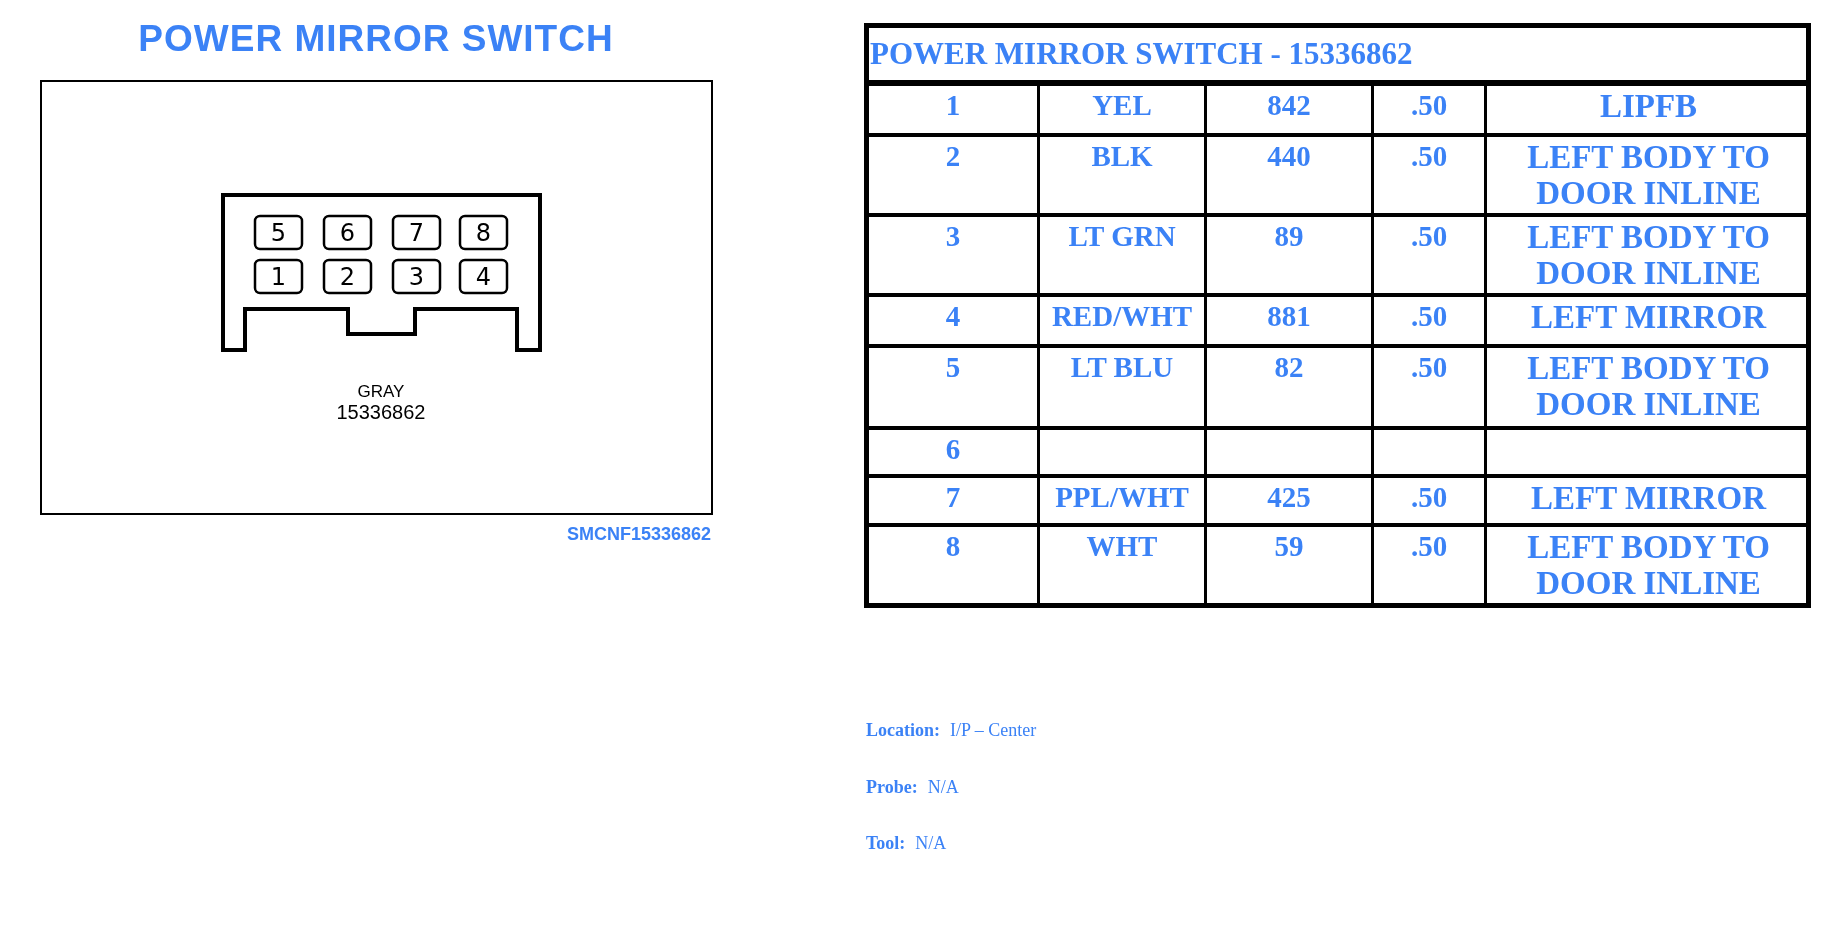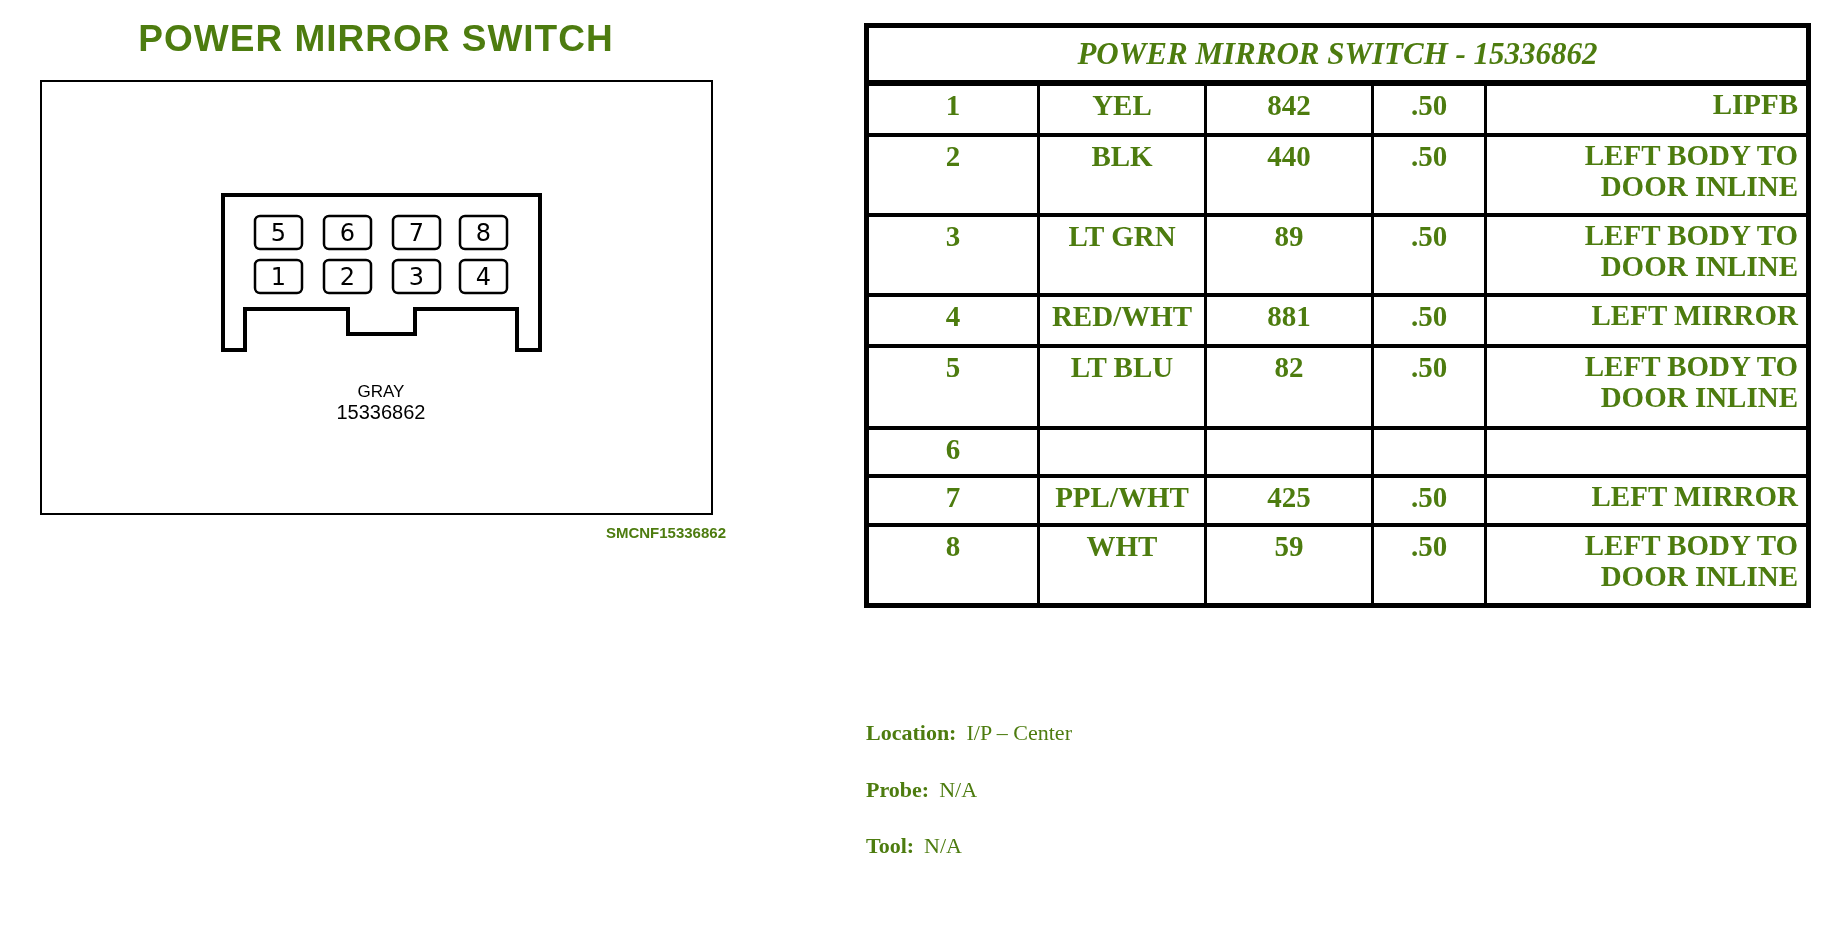--- a/index.html
+++ b/index.html
@@ -1,47 +1,47 @@
 <!DOCTYPE html>
 <html><head>
 <meta charset="utf-8">
 <style>
   html,body{margin:0;padding:0;background:#fff;}
   .canvas{position:relative;width:1838px;height:928px;background:#ffffff;overflow:hidden;
-          font-family:"Liberation Serif",serif;color:#4d7c0f;}
+          font-family:"Liberation Serif",serif;color:#3b82f6;}
 
   
   .diagram-title{position:absolute;left:40px;top:18px;width:672px;text-align:center;
                  font-family:"Liberation Sans",sans-serif;font-weight:bold;font-size:37px;
                  letter-spacing:1px;white-space:nowrap;}
   .diagram-frame{position:absolute;left:40px;top:80px;width:669px;height:431px;
                  border:2px solid #000;background:#fff;}
   .diagram-frame svg{position:absolute;left:0;top:0;}
   .pin-digit{font-family:"DejaVu Sans",sans-serif;font-size:24px;fill:#000;}
   .conn-label-color{font-family:"Liberation Sans",sans-serif;font-size:17px;fill:#000;}
   .conn-label-pn{font-family:"Liberation Sans",sans-serif;font-size:20px;fill:#000;}
-  .diagram-footnote{position:absolute;left:426px;top:524px;width:300px;text-align:right;
-                    font-family:"Liberation Sans",sans-serif;font-weight:bold;font-size:15px;}
+  .diagram-footnote{position:absolute;left:411px;top:524px;width:300px;text-align:right;
+                    font-family:"Liberation Sans",sans-serif;font-weight:bold;font-size:18px;}
 
   
   table.pinout{position:absolute;left:864px;top:23px;width:942px;border-collapse:collapse;
                table-layout:fixed;background:#fff;border:5px solid #000;
                font-family:"Liberation Serif",serif;font-weight:bold;}
   table.pinout td,table.pinout th{border:3px solid #000;border-top-width:4px;overflow:hidden;}
-  tr.title-row td{border-bottom-width:6px;height:50px;font-size:31px;text-align:center;
-                  vertical-align:middle;font-style:italic;}
+  tr.title-row td{border-bottom-width:6px;height:50px;font-size:31px;
+                  vertical-align:middle;}
   tr.head-row th{border-bottom-width:6px;height:84px;font-size:28px;line-height:1.15;
                  text-align:center;vertical-align:middle;padding:0 4px;}
   td.c{font-size:29px;text-align:center;vertical-align:top;padding-top:3px;}
-  td.fn{font-size:29px;text-align:right;vertical-align:top;padding:3px 8px 0 12px;line-height:1.08;}
+  td.fn{font-size:33px;text-align:center;vertical-align:top;padding:3px 8px 0 12px;line-height:1.08;}
   tr.h-s1{height:52px;} tr.h-t1{height:80px;} tr.h-s2{height:51px;} tr.h-t2{height:82px;}
   tr.h-s3{height:48px;} tr.h-s4{height:49px;} tr.h-t3{height:80px;}
 
   
-  .meta-line{position:absolute;left:866px;font-size:22px;white-space:nowrap;}
+  .meta-line{position:absolute;left:866px;font-size:18px;white-space:nowrap;}
   .meta-label{font-weight:bold;}
   .meta-value{font-weight:normal;margin-left:10px;}
   .ml-1{top:720px;} .ml-2{top:777px;} .ml-3{top:833px;}
 </style>
 </head>
 <body>
 
 <div class="canvas">
 
   <div class="diagram-title">POWER MIRROR SWITCH</div>

